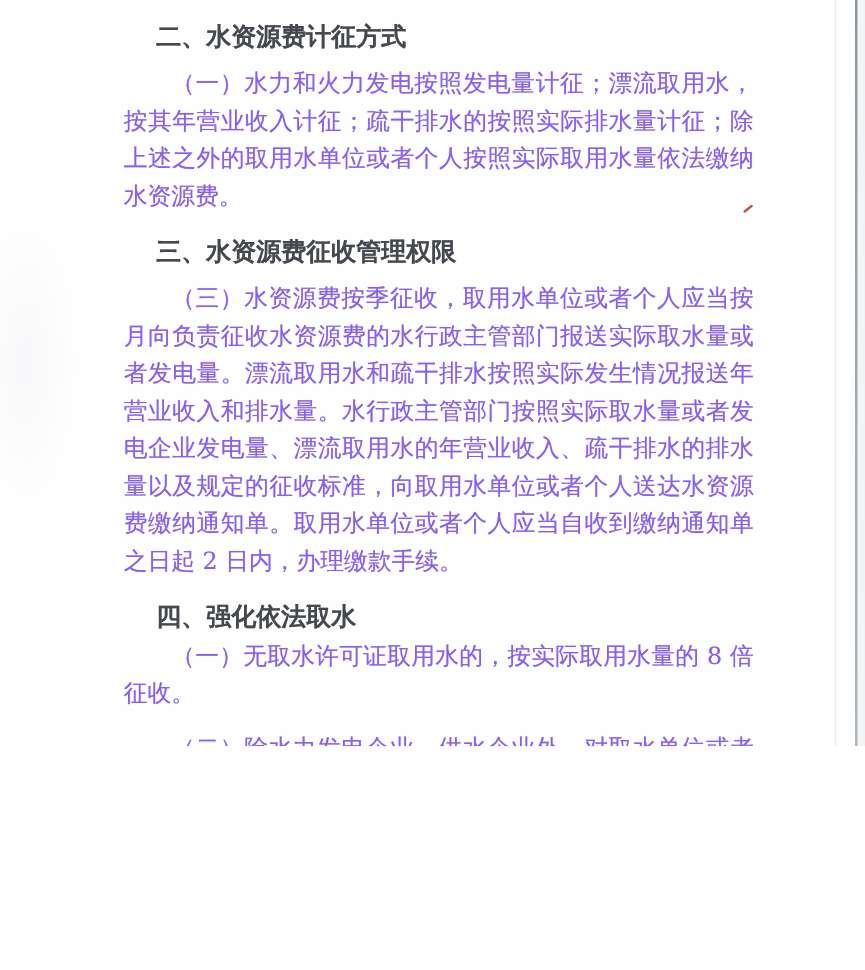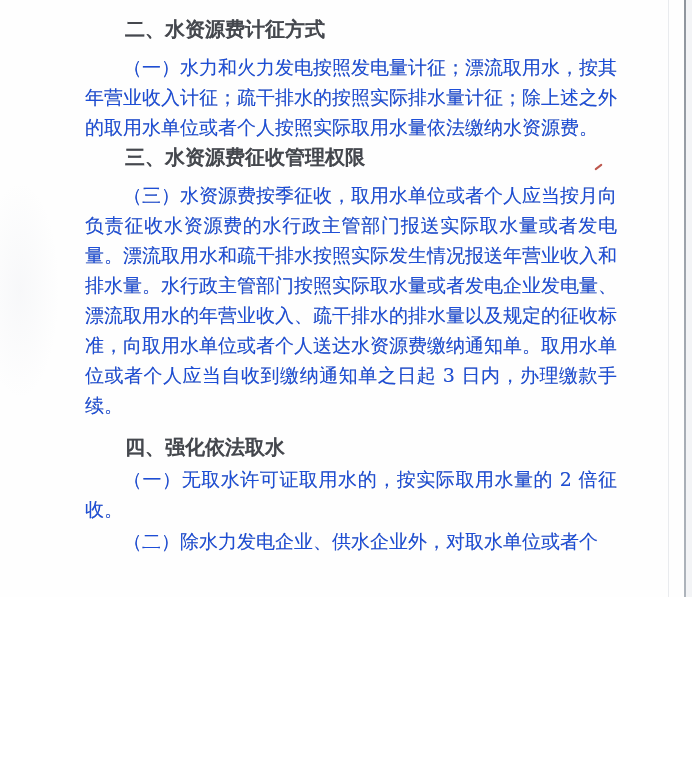--- a/index.html
+++ b/index.html
@@ -59,24 +59,24 @@
     transform: rotate(-38deg);
     opacity: 0.85;
   }
   .content {
     position: absolute;
     left: 85px;
     top: 8px;
     width: 532px;
   }
   .para {
-    margin: 0;
+    margin: 14px;
     font-size: 19px;
     line-height: 30px;
-    color: #1d4ed8;
+    color: #8b5cf6;
     text-indent: 2em;
     text-align: justify;
     letter-spacing: 0;
     text-shadow: 0 0 0.6px rgba(74,78,88,0.45);
   }
   .heading {
     margin: 0;
     font-family: "DejaVu Sans", "Liberation Sans", sans-serif;
     font-weight: 700;
     font-size: 20px;
@@ -113,23 +113,23 @@
 <div class="page">
 
   <div class="smudge smudge-1"></div>
   <div class="smudge smudge-2"></div>
   <div class="smudge smudge-3"></div>
 
   <div class="content">
     <h2 class="heading b0">二、水资源费计征方式</h2>
     <p class="para b1">（一）水力和火力发电按照发电量计征；漂流取用水，按其年营业收入计征；疏干排水的按照实际排水量计征；除上述之外的取用水单位或者个人按照实际取用水量依法缴纳水资源费。</p>
     <h2 class="heading b3">三、水资源费征收管理权限</h2>
-    <p class="para b6">（三）水资源费按季征收，取用水单位或者个人应当按月向负责征收水资源费的水行政主管部门报送实际取水量或者发电量。漂流取用水和疏干排水按照实际发生情况报送年营业收入和排水量。水行政主管部门按照实际取水量或者发电企业发电量、漂流取用水的年营业收入、疏干排水的排水量以及规定的征收标准，向取用水单位或者个人送达水资源费缴纳通知单。取用水单位或者个人应当自收到缴纳通知单之日起 3 日内，办理缴款手续。</p>
+    <p class="para b6">（三）水资源费按季征收，取用水单位或者个人应当按月向负责征收水资源费的水行政主管部门报送实际取水量或者发电量。漂流取用水和疏干排水按照实际发生情况报送年营业收入和排水量。水行政主管部门按照实际取水量或者发电企业发电量、漂流取用水的年营业收入、疏干排水的排水量以及规定的征收标准，向取用水单位或者个人送达水资源费缴纳通知单。取用水单位或者个人应当自收到缴纳通知单之日起 2 日内，办理缴款手续。</p>
     <h2 class="heading b7">四、强化依法取水</h2>
-    <p class="para b8">（一）无取水许可证取用水的，按实际取用水量的 2 倍征收。</p>
+    <p class="para b8">（一）无取水许可证取用水的，按实际取用水量的 8 倍征收。</p>
     <p class="para b9">（二）除水力发电企业、供水企业外，对取水单位或者个</p>
   </div>
 
   <div class="page-number">— 3 —</div>
 
   <div class="red-mark"></div>
   <div class="scan-line-faint"></div>
   <div class="scan-edge-strip"></div>
   <div class="scan-line-dark"></div>
 

